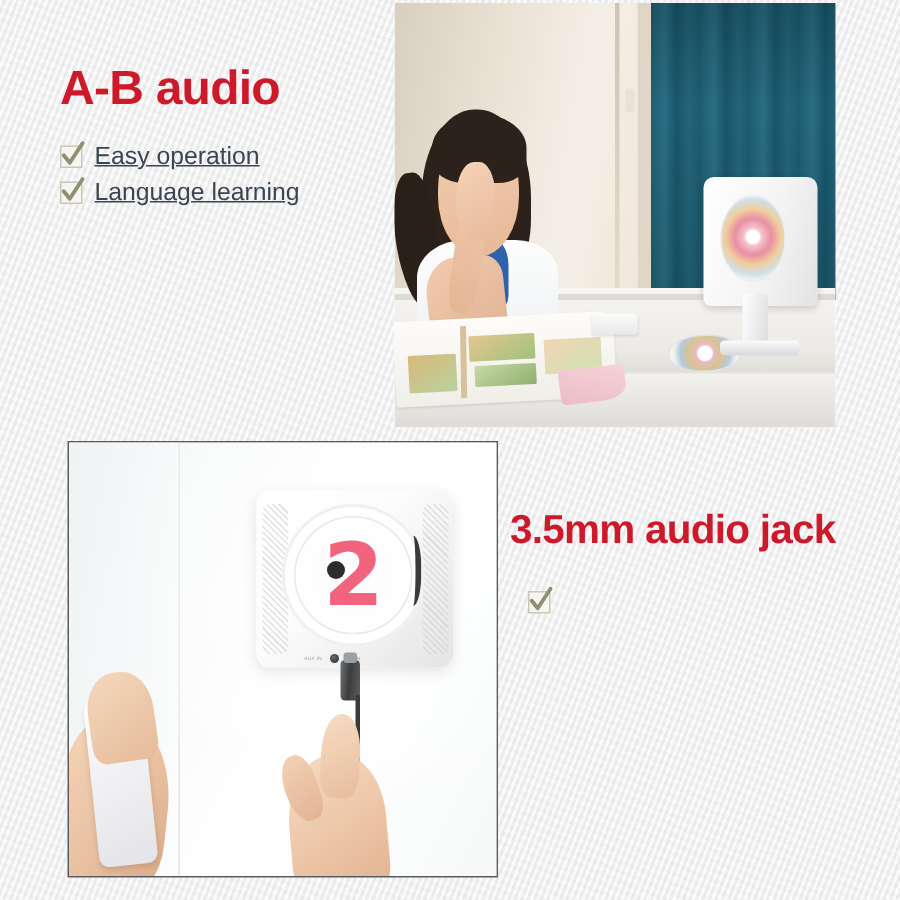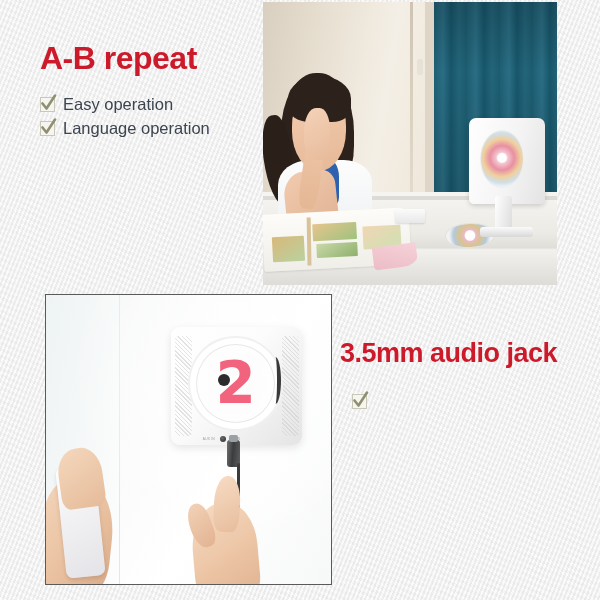--- a/index.html
+++ b/index.html
@@ -59,20 +59,21 @@
     border: 1px solid #c9c7b8;
     background: #f6f5ef;
     position: relative;
   }
   .bullet-check svg { position: absolute; left: -1px; top: -4px; }
   .bullet-text {
     color: #3c4450;
     font-size: 16.5px;
     line-height: 1.30;
     white-space: pre-line;
+    text-decoration: underline;
   }
 
   
   .panel-bottom-text {
     position: absolute;
     left: 340px;
     top: 340px;
     width: 250px;
   }
   .panel-bottom-text .bullet-list { margin-top: 24px; margin-left: 12px; }
@@ -392,40 +393,40 @@
     position: absolute; left: 30%; top: 10%; width: 5px; height: 5px;
     background: #5d6470; border-radius: 50%;
   }
 </style>
 </head>
 <body>
 
 <div class="page">
 
   <div class="panel-top-text">
-    <div class="headline headline-ab">A-B repeat</div>
+    <div class="headline headline-ab">A-B audio</div>
 
     <div class="bullet-list">
 
       <div class="bullet">
         <span class="bullet-check">
           <svg width="17" height="19" viewBox="0 0 17 19" aria-hidden="true">
             <path d="M2.5 9.5 L6.5 14.5 L15 1.5" fill="none" stroke="#8f9070" stroke-width="2.6" stroke-linecap="round" stroke-linejoin="round"></path>
           </svg>
         </span>
         <span class="bullet-text">Easy operation</span>
       </div>
 
       <div class="bullet">
         <span class="bullet-check">
           <svg width="17" height="19" viewBox="0 0 17 19" aria-hidden="true">
             <path d="M2.5 9.5 L6.5 14.5 L15 1.5" fill="none" stroke="#8f9070" stroke-width="2.6" stroke-linecap="round" stroke-linejoin="round"></path>
           </svg>
         </span>
-        <span class="bullet-text">Language operation</span>
+        <span class="bullet-text">Language learning</span>
       </div>
 
     </div>
   </div>
 
   <div class="panel-bottom-text">
     <div class="headline headline-jack">3.5mm audio jack</div>
 
     <div class="bullet-list">
       <div class="bullet">

